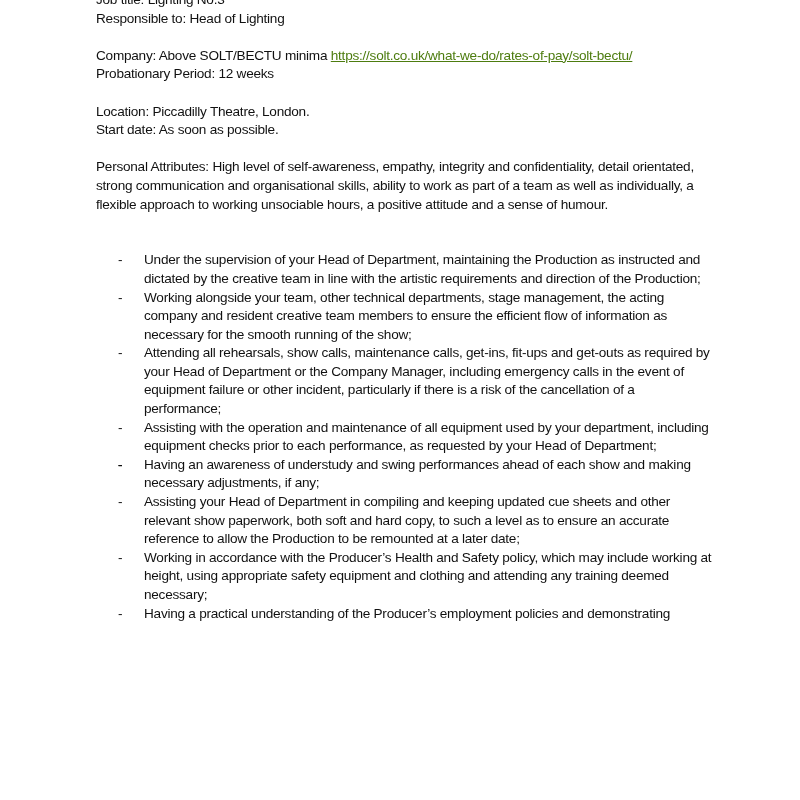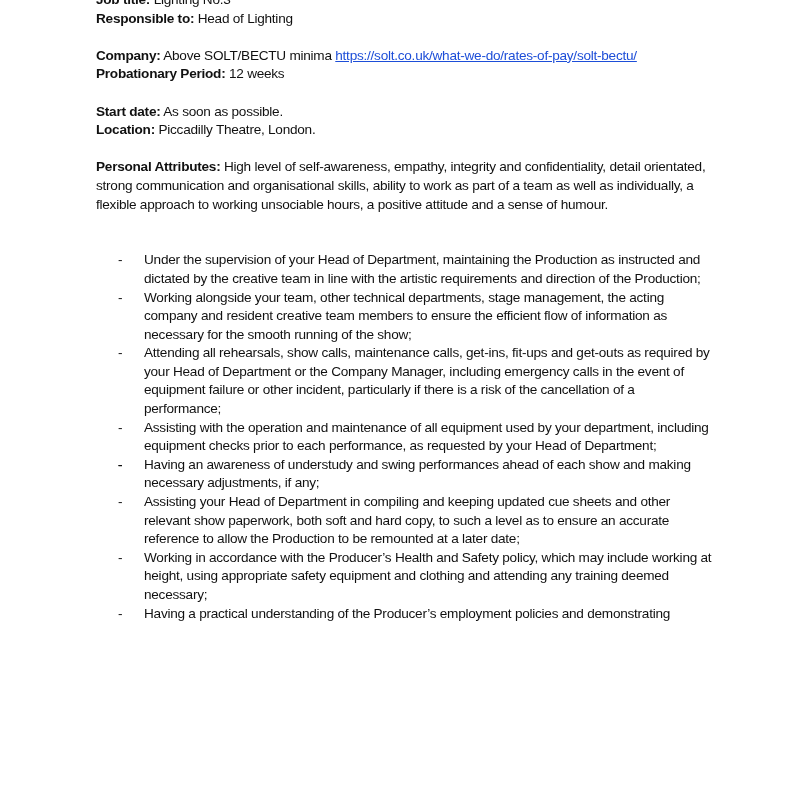--- a/index.html
+++ b/index.html
@@ -19,24 +19,24 @@
       position: absolute;
       left: 96px;
       top: -9px;
       width: 620px;
       font-size: 13.6px;
       line-height: 18.6px;
       letter-spacing: -0.25px;
     }
     .line { margin: 0; white-space: nowrap; }
     .wrap { white-space: normal; }
-    .b { font-weight: bold; }
+    .b { font-weight: normal; }
     .gap { height: 18.6px; }
     a.link {
-      color: #1d4ed8;
+      color: #4d7c0f;
     }
     ul.resp {
       list-style: none;
       margin: 0;
       padding: 0;
     }
     ul.resp li {
       position: relative;
       padding-left: 48px;
       margin: 0;
@@ -65,24 +65,24 @@
   <p class="line">
     <span class="b">Company:</span><span> Above SOLT/BECTU minima </span><a class="link" href="#">https://solt.co.uk/what-we-do/rates-of-pay/solt-bectu/</a>
   </p>
   <p class="line">
     <span class="b">Probationary Period:</span><span> 12 weeks</span>
   </p>
 
   <div class="gap"></div>
 
   <p class="line">
-    <span class="b">Start date:</span><span> As soon as possible.</span>
+    <span class="b">Location:</span><span> Piccadilly Theatre, London.</span>
   </p>
   <p class="line">
-    <span class="b">Location:</span><span> Piccadilly Theatre, London.</span>
+    <span class="b">Start date:</span><span> As soon as possible.</span>
   </p>
 
   <div class="gap"></div>
 
   <p class="line wrap">
     <span class="b">Personal Attributes:</span><span> High level of self-awareness, empathy, integrity and confidentiality, detail orientated, strong communication and organisational skills, ability to work as part of a team as well as individually, a flexible approach to working unsociable hours, a positive attitude and a sense of humour.</span>
   </p>
 
   <div class="gap"></div>
 

